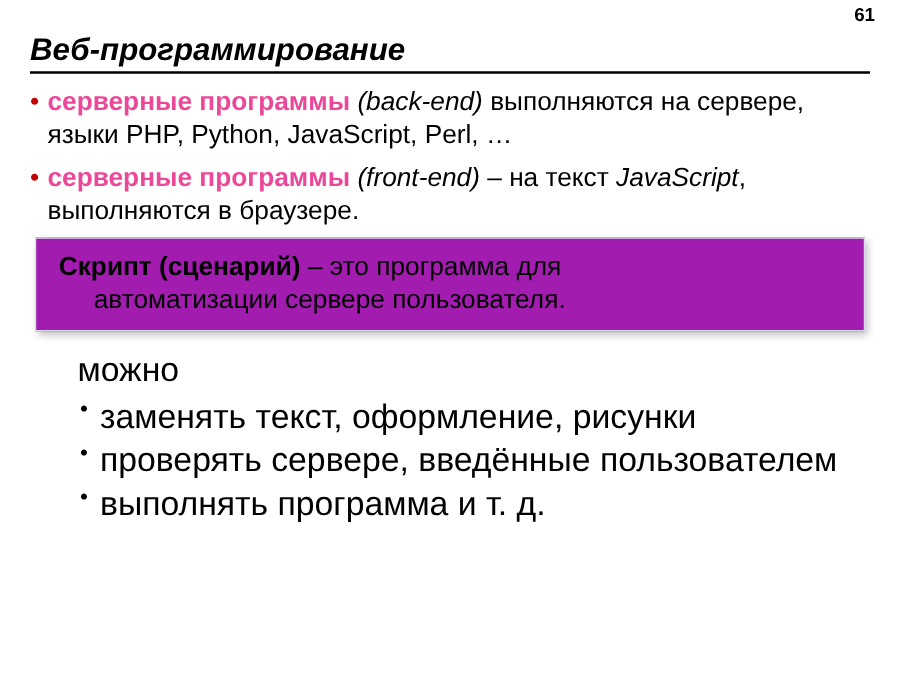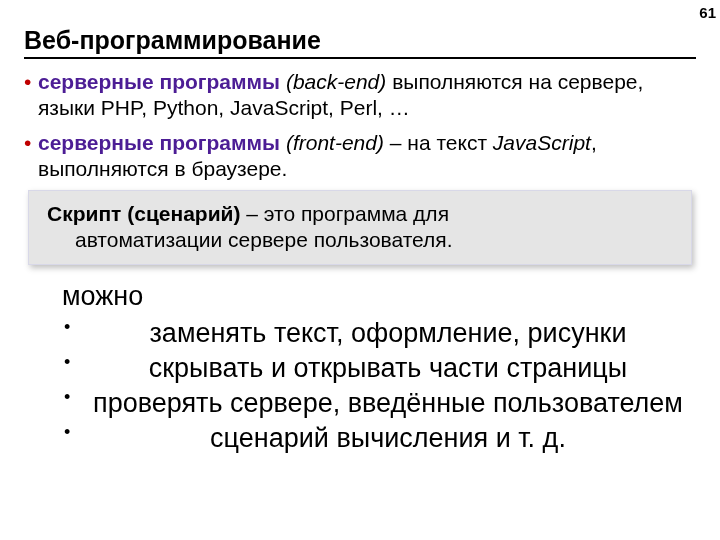--- a/index.html
+++ b/index.html
@@ -8,33 +8,34 @@
       height: 540px;
       font-family: Arial, Helvetica, sans-serif;
       background: #fff;
       color: #000;
       position: relative;
       padding: 8px 24px 24px 24px;
     }
     .page-number {
       position: absolute;
       top: 4px;
-      right: 4px;
+      right: 20px;
       font-size: 15px;
       font-weight: bold;
     }
     .title-wrap {
       border-bottom: 2.5px solid #000;
       padding-bottom: 2px;
       margin-top: 18px;
       margin-bottom: 10px;
     }
     .title {
       font-size: 25px;
       font-weight: bold;
+      font-style: italic;
     }
     .outer-list {
       list-style: none;
       margin: 0 0 8px 0;
     }
     .outer-list > li {
       position: relative;
       padding-left: 14px;
       font-size: 21px;
       line-height: 1.25;
@@ -42,44 +43,43 @@
     }
     .outer-list > li::before {
       content: "•";
       position: absolute;
       left: 0;
       top: 0;
       color: #c00000;
       font-size: 21px;
       line-height: 1.25;
     }
-    .hl { color: #4c1d95; font-weight: bold; }
+    .hl { color: #ec4899; font-weight: bold; }
     .it { font-style: italic; }
     .callout {
-      background: #e5e5e5;
+      background: #a21caf;
       border: 1px solid #d8d8e8;
       box-shadow: 2px 3px 6px rgba(0,0,0,0.25);
       padding: 10px 16px 10px 18px;
       font-size: 21px;
       line-height: 1.25;
       margin: 4px 4px 14px 4px;
     }
     .callout .lead { font-weight: bold; }
     .callout .cont { padding-left: 28px; display: block; }
     .sub-wrap {
       margin-left: 38px;
       font-size: 27px;
       line-height: 1.3;
     }
     .sub-heading { margin-bottom: 2px; }
     .inner-list { list-style: none; }
     .inner-list > li {
       position: relative;
       padding-left: 18px;
-      text-align: center;
     }
     .inner-list > li::before {
       content: "•";
       position: absolute;
       left: 2px;
       top: 0;
       font-size: 18px;
       color: #000;
     }
   </style>
@@ -105,17 +105,16 @@
 
 <div class="callout">
   <span class="lead">Скрипт (сценарий)</span><span> – это программа для</span>
   <span class="cont">автоматизации сервере пользователя.</span>
 </div>
 
 <div class="sub-wrap">
   <div class="sub-heading">можно</div>
   <ul class="inner-list">
     <li>заменять текст, оформление, рисунки</li>
-    <li>скрывать и открывать части страницы</li>
     <li>проверять сервере, введённые пользователем</li>
-    <li>сценарий вычисления и т. д.</li>
+    <li>выполнять программа и т. д.</li>
   </ul>
 </div>
 
 </body></html>

